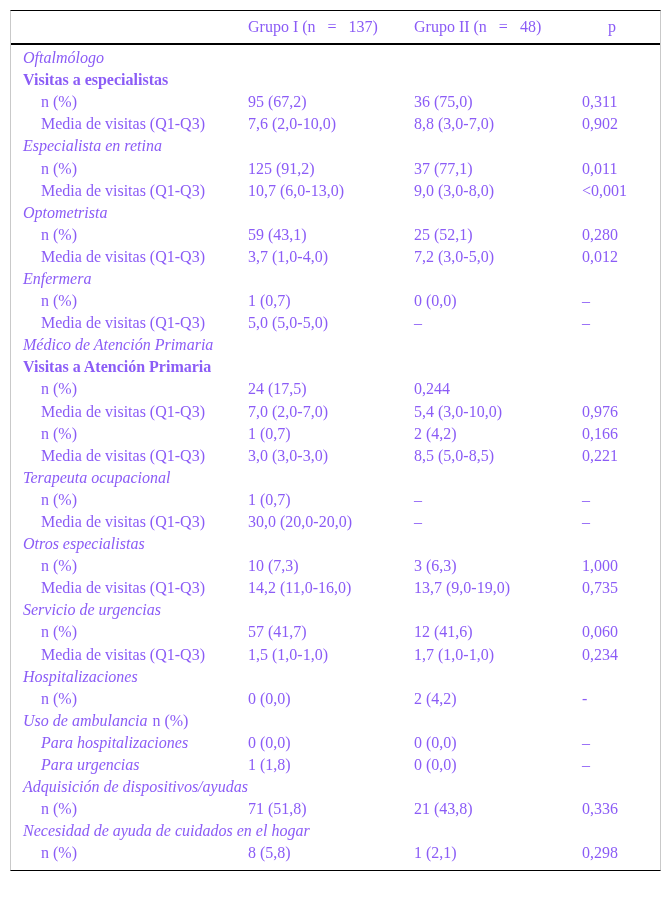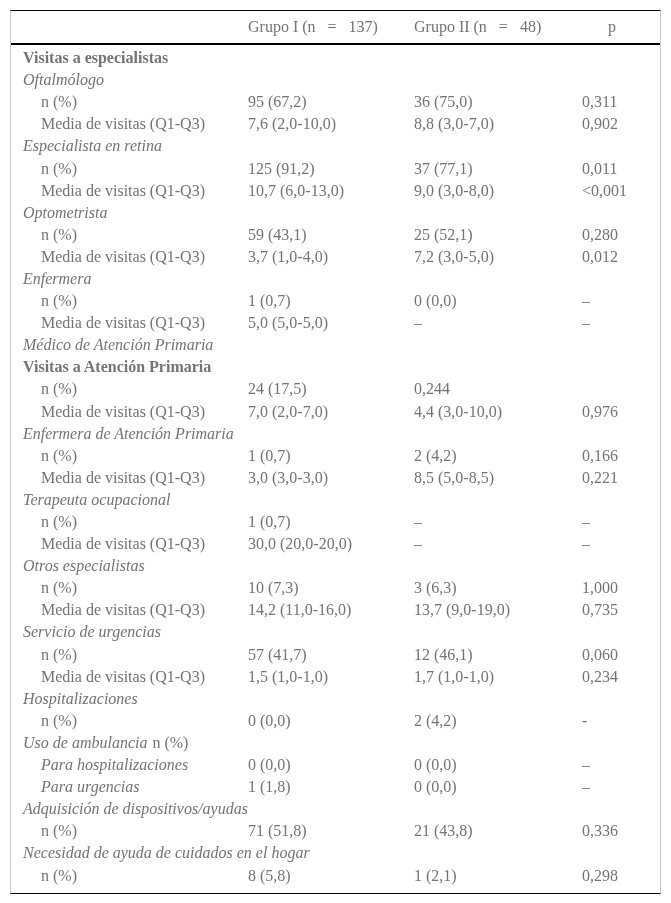--- a/index.html
+++ b/index.html
@@ -6,21 +6,21 @@
     margin: 0;
     padding: 0;
     background: #ffffff;
   }
   .page {
     position: relative;
     width: 671px;
     height: 903px;
     background: #ffffff;
     font-family: "Liberation Serif", "DejaVu Serif", serif;
-    color: #737373;
+    color: #8b5cf6;
     font-size: 16px;
   }
   .table-frame {
     position: absolute;
     left: 10px;
     top: 10px;
     width: 651px;
     box-sizing: border-box;
     border-top: 1.4px solid #000000;
     border-bottom: 1.8px solid #000000;
@@ -61,28 +61,28 @@
 
 <div class="page">
   <div class="table-frame">
     <div class="thead">
       <div class="c1"></div>
       <div class="c2">Grupo I (n&nbsp;&nbsp;&nbsp;=&nbsp;&nbsp;&nbsp;137)</div>
       <div class="c3">Grupo II (n&nbsp;&nbsp;&nbsp;=&nbsp;&nbsp;&nbsp;48)</div>
       <div class="c4 phead">p</div>
     </div>
     <div class="tbody" id="tbody">
+        <div class="row sub">
+          <div class="c1">Oftalmólogo</div>
+          <div class="c2"></div>
+          <div class="c3"></div>
+          <div class="c4 pcell"></div>
+        </div>
         <div class="row section">
           <div class="c1">Visitas a especialistas</div>
-          <div class="c2"></div>
-          <div class="c3"></div>
-          <div class="c4 pcell"></div>
-        </div>
-        <div class="row sub">
-          <div class="c1">Oftalmólogo</div>
           <div class="c2"></div>
           <div class="c3"></div>
           <div class="c4 pcell"></div>
         </div>
         <div class="row data">
           <div class="c1">n (%)</div>
           <div class="c2">95 (67,2)</div>
           <div class="c3">36 (75,0)</div>
           <div class="c4 pcell">0,311</div>
         </div>
@@ -159,28 +159,22 @@
           <div class="c4 pcell"></div>
         </div>
         <div class="row data">
           <div class="c1">n (%)</div>
           <div class="c2">24 (17,5)</div>
           <div class="c4 pcell">0,244</div>
         </div>
         <div class="row data">
           <div class="c1">Media de visitas (Q1-Q3)</div>
           <div class="c2">7,0 (2,0-7,0)</div>
-          <div class="c3">4,4 (3,0-10,0)</div>
+          <div class="c3">5,4 (3,0-10,0)</div>
           <div class="c4 pcell">0,976</div>
-        </div>
-        <div class="row sub">
-          <div class="c1">Enfermera de Atención Primaria</div>
-          <div class="c2"></div>
-          <div class="c3"></div>
-          <div class="c4 pcell"></div>
         </div>
         <div class="row data">
           <div class="c1">n (%)</div>
           <div class="c2">1 (0,7)</div>
           <div class="c3">2 (4,2)</div>
           <div class="c4 pcell">0,166</div>
         </div>
         <div class="row data">
           <div class="c1">Media de visitas (Q1-Q3)</div>
           <div class="c2">3,0 (3,0-3,0)</div>
@@ -225,21 +219,21 @@
         </div>
         <div class="row sub">
           <div class="c1">Servicio de urgencias</div>
           <div class="c2"></div>
           <div class="c3"></div>
           <div class="c4 pcell"></div>
         </div>
         <div class="row data">
           <div class="c1">n (%)</div>
           <div class="c2">57 (41,7)</div>
-          <div class="c3">12 (46,1)</div>
+          <div class="c3">12 (41,6)</div>
           <div class="c4 pcell">0,060</div>
         </div>
         <div class="row data">
           <div class="c1">Media de visitas (Q1-Q3)</div>
           <div class="c2">1,5 (1,0-1,0)</div>
           <div class="c3">1,7 (1,0-1,0)</div>
           <div class="c4 pcell">0,234</div>
         </div>
         <div class="row sub">
           <div class="c1">Hospitalizaciones</div>

